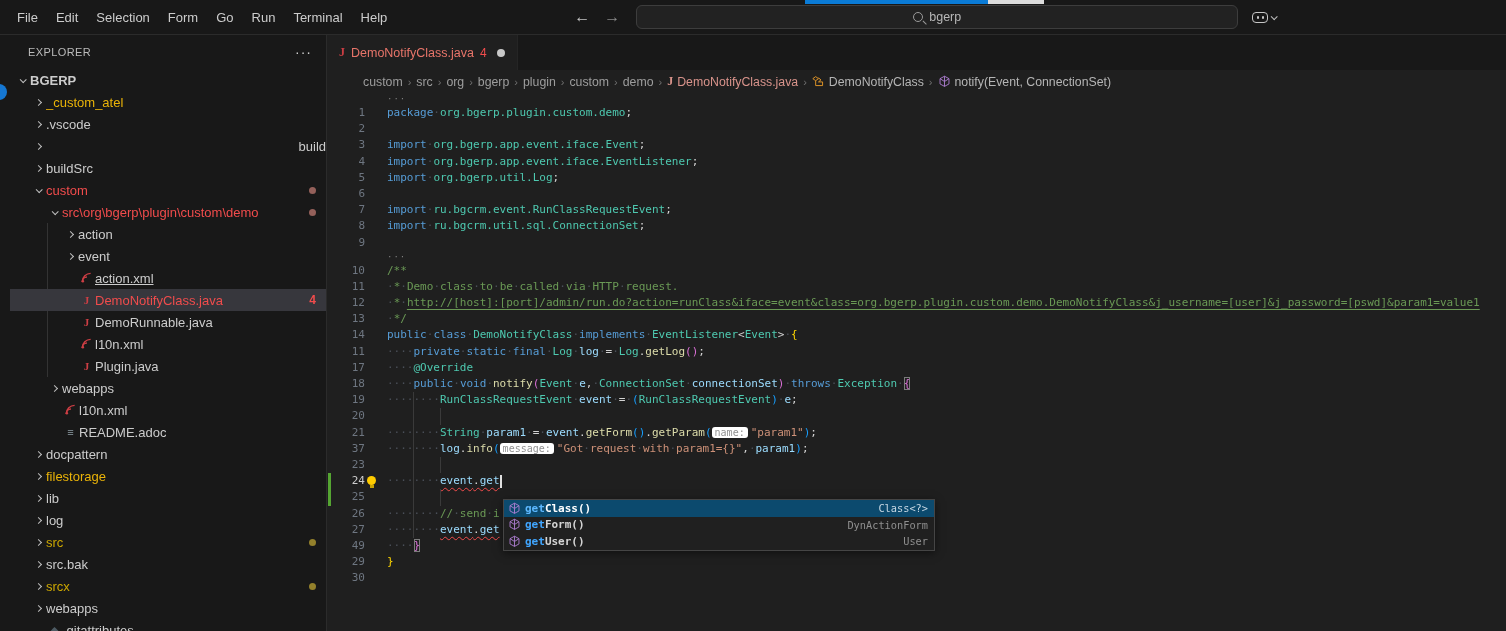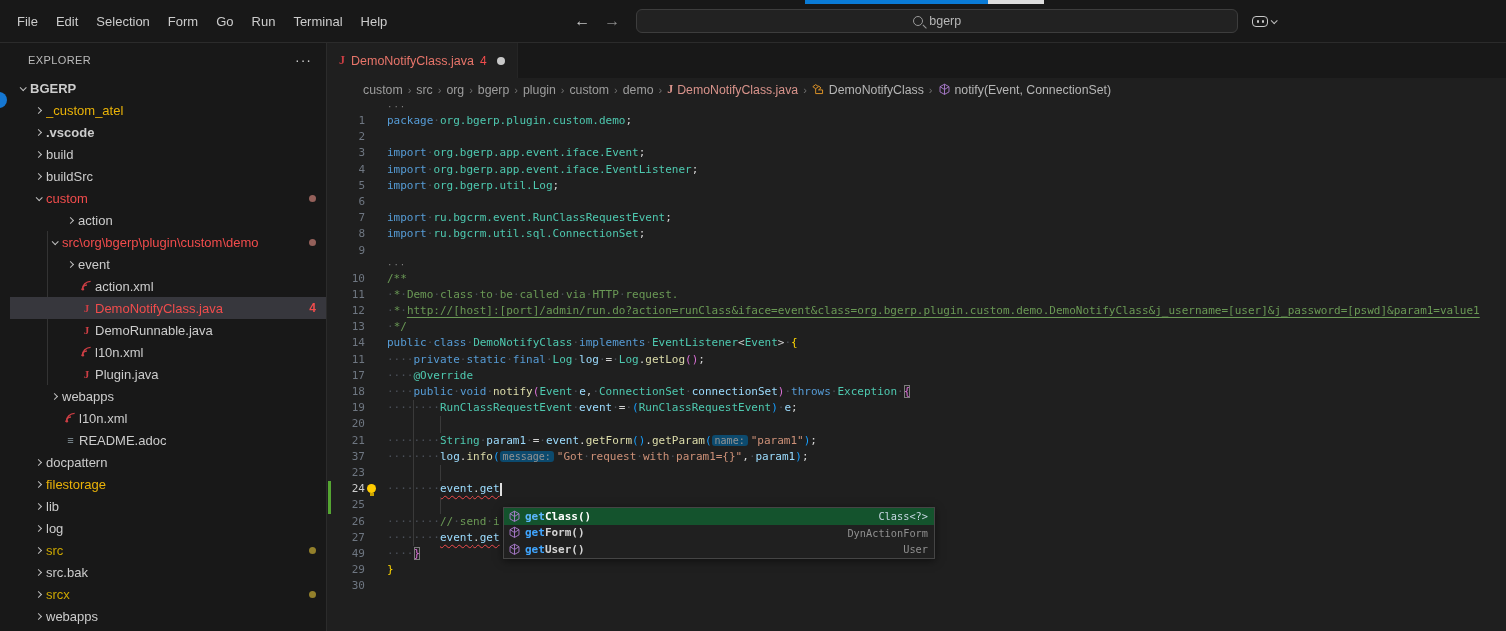--- a/index.html
+++ b/index.html
@@ -1,20 +1,20 @@
 <!DOCTYPE html>
 <html><head>
 <meta charset="utf-8">
 <style>
   * { margin:0; padding:0; box-sizing:border-box; }
   html,body { width:1506px; height:631px; overflow:hidden; background:#1f1f1f;
     font-family:"Liberation Sans", sans-serif; -webkit-font-smoothing:antialiased; }
 
   
-  .titlebar { position:relative; height:43px; background:#181818; display:flex; align-items:center; border-bottom:1px solid #2b2b2b; }
+  .titlebar { position:relative; height:35px; background:#181818; display:flex; align-items:center; border-bottom:1px solid #2b2b2b; }
   .accent-blue  { position:absolute; top:0; left:805px; width:183px; height:4px; background:#0a7bd6; }
   .accent-white { position:absolute; top:0; left:988px; width:56px;  height:4px; background:#dcdcdc; }
   .menus { display:flex; margin-left:8px; }
   .menu-item { color:#cccccc; font-size:13px; padding:4px 9px; border-radius:5px; cursor:default; }
   .nav-arrows { margin-left:178px; display:flex; gap:14px; font-size:16px; }
   .nav-arrows .back { color:#c5c5c5; }
   .nav-arrows .fwd  { color:#8a8a8a; }
   .searchbox { margin-left:16px; width:602px; height:24px; background:#222222; border:1px solid #3d3d3d;
     border-radius:6px; display:flex; align-items:center; justify-content:center; color:#b8b8b8; font-size:12.5px; gap:6px; }
   .lens { width:10px; height:10px; border:1.4px solid #9a9a9a; border-radius:50%; position:relative; display:inline-block; }
@@ -78,33 +78,33 @@
   .gnum.cur { color:#cccccc; }
   .glyph { width:22px; flex:0 0 22px; position:relative; }
   .lc { position:relative; white-space:pre; color:#d4d4d4; }
   .guide { position:absolute; top:0; width:1px; height:100%; background:#3a3a3a; }
   .dot { color:#4a4f58; }
   .tk-k{color:#569CD6} .tk-t{color:#4EC9B0} .tk-v{color:#9CDCFE} .tk-m{color:#DCDCAA}
   .tk-s{color:#CE9178} .tk-c{color:#6A9955} .tk-w{color:#D4D4D4}
   .tk-b1{color:#FFD700} .tk-b2{color:#DA70D6} .tk-b3{color:#179FFF}
   .tk-b2m{color:#DA70D6; outline:1px solid #7c7c7c; outline-offset:-1px;}
   .tk-url{color:#6A9955; text-decoration:underline; text-underline-offset:2.5px;}
-  .tk-in{ background:#0c4a6e; color:#929292; border-radius:3px; padding:0 3px; margin:0 3px 0 0; font-size:10px; }
+  .tk-in{ background:#ffffff; color:#929292; border-radius:3px; padding:0 3px; margin:0 3px 0 0; font-size:10px; }
   .sq { text-decoration:underline wavy #f14c4c 1px; text-underline-offset:3px; }
   .cursor { display:inline-block; width:1.5px; height:13px; background:#e0e0e0; vertical-align:middle; margin-left:0.5px; }
   .foldmark { color:#7f7f7f; font-size:9px; letter-spacing:1px; }
   .bulb { position:absolute; left:2px; top:3px; width:9px; height:9px; background:#ffcc00; border-radius:50%; }
   .bulb::after { content:""; position:absolute; left:2.5px; top:9px; width:4px; height:3px; background:#caa302; }
 
   
   .suggest { position:absolute; left:176px; top:406px; width:432px; background:#202020;
     border:1px solid #454545; box-shadow:0 2px 8px rgba(0,0,0,.5); z-index:5; }
   .sg-row { height:16.5px; display:flex; align-items:center; padding:0 6px 0 4px; gap:4px;
     font-family:"DejaVu Sans Mono", monospace; font-size:11px; cursor:default; }
-  .sg-row.sel { background:#14532d; }
+  .sg-row.sel { background:#0c4a6e; }
   .sg-label { font-weight:bold; color:#d4d4d4; white-space:pre; }
   .sg-row.sel .sg-label { color:#ffffff; }
   .sg-match { color:#40a6ff; }
   .sg-row.sel .sg-match { color:#5cb8ff; }
   .sg-detail { margin-left:auto; color:#8f8f8f; font-size:10.3px; white-space:pre; }
   .sg-row.sel .sg-detail { color:#c8d8e4; }
 </style>
 </head>
 <body>
 
@@ -152,69 +152,69 @@
             <span class="chev down"></span>
           </span>
           <span class="tlabel">BGERP</span>
         </div>
         <div class="trow muted" style="padding-left: 20px;">
           <span class="tchev">
             <span class="chev right"></span>
           </span>
           <span class="tlabel">_custom_atel</span>
         </div>
-        <div class="trow" style="padding-left: 20px; font-weight: bold;">
+        <div class="trow" style="padding-left: 20px;">
           <span class="tchev">
             <span class="chev right"></span>
           </span>
           <span class="tlabel">.vscode</span>
         </div>
-        <div class="trow" style="padding-left: 20px;">
+        <div class="trow" style="padding-left: 20px; justify-content: space-between;">
           <span class="tchev">
             <span class="chev right"></span>
           </span>
           <span class="tlabel">build</span>
         </div>
         <div class="trow" style="padding-left: 20px;">
           <span class="tchev">
             <span class="chev right"></span>
           </span>
           <span class="tlabel">buildSrc</span>
         </div>
         <div class="trow red" style="padding-left: 20px;">
           <span class="tchev">
             <span class="chev down"></span>
           </span>
           <span class="tlabel">custom</span>
           <span class="tright">
             <span class="mod-dot red"></span>
           </span>
         </div>
-        <div class="trow" style="padding-left: 52px;">
-          <span class="tchev">
-            <span class="chev right"></span>
-          </span>
-          <span class="tlabel">action</span>
-        </div>
         <div class="trow red" style="padding-left: 36px;">
           <span class="tchev">
             <span class="chev down"></span>
           </span>
           <span class="tlabel">src\org\bgerp\plugin\custom\demo</span>
           <span class="tright">
             <span class="mod-dot red"></span>
           </span>
         </div>
         <div class="trow" style="padding-left: 52px;">
           <span class="tchev">
             <span class="chev right"></span>
           </span>
+          <span class="tlabel">action</span>
+        </div>
+        <div class="trow" style="padding-left: 52px;">
+          <span class="tchev">
+            <span class="chev right"></span>
+          </span>
           <span class="tlabel">event</span>
         </div>
-        <div class="trow" style="padding-left: 52px;">
+        <div class="trow" style="padding-left: 52px; text-decoration: underline;">
           <span class="tchev"></span>
           <span class="ficon"><svg viewBox="0 0 12 12" width="11" height="11">
               <path d="M1.5 10.5 A9 9 0 0 1 10.5 1.5" fill="none" stroke="#cc3e44" stroke-width="1.6"></path>
               <path d="M1.5 10.5 A5 5 0 0 1 6.5 5.5" fill="none" stroke="#cc3e44" stroke-width="1.6"></path>
               <circle cx="2" cy="10" r="1.4" fill="#cc3e44"></circle>
             </svg></span>
           <span class="tlabel">action.xml</span>
         </div>
         <div class="trow red selected" style="padding-left: 52px;">
           <span class="tchev"></span>

